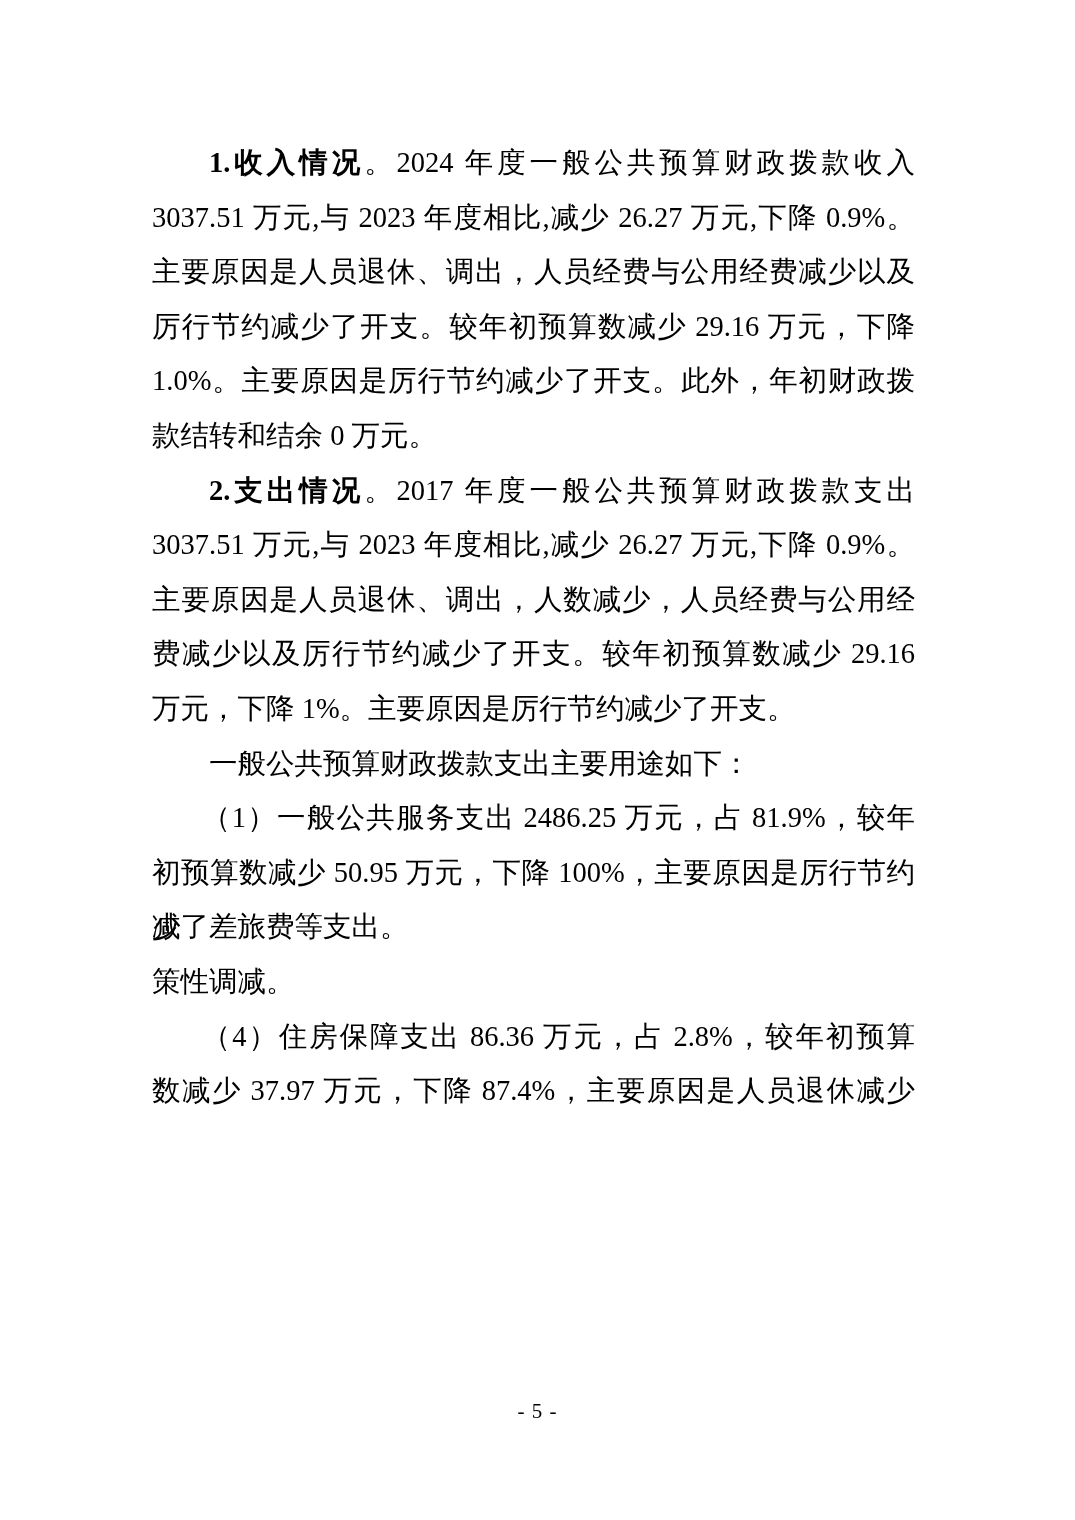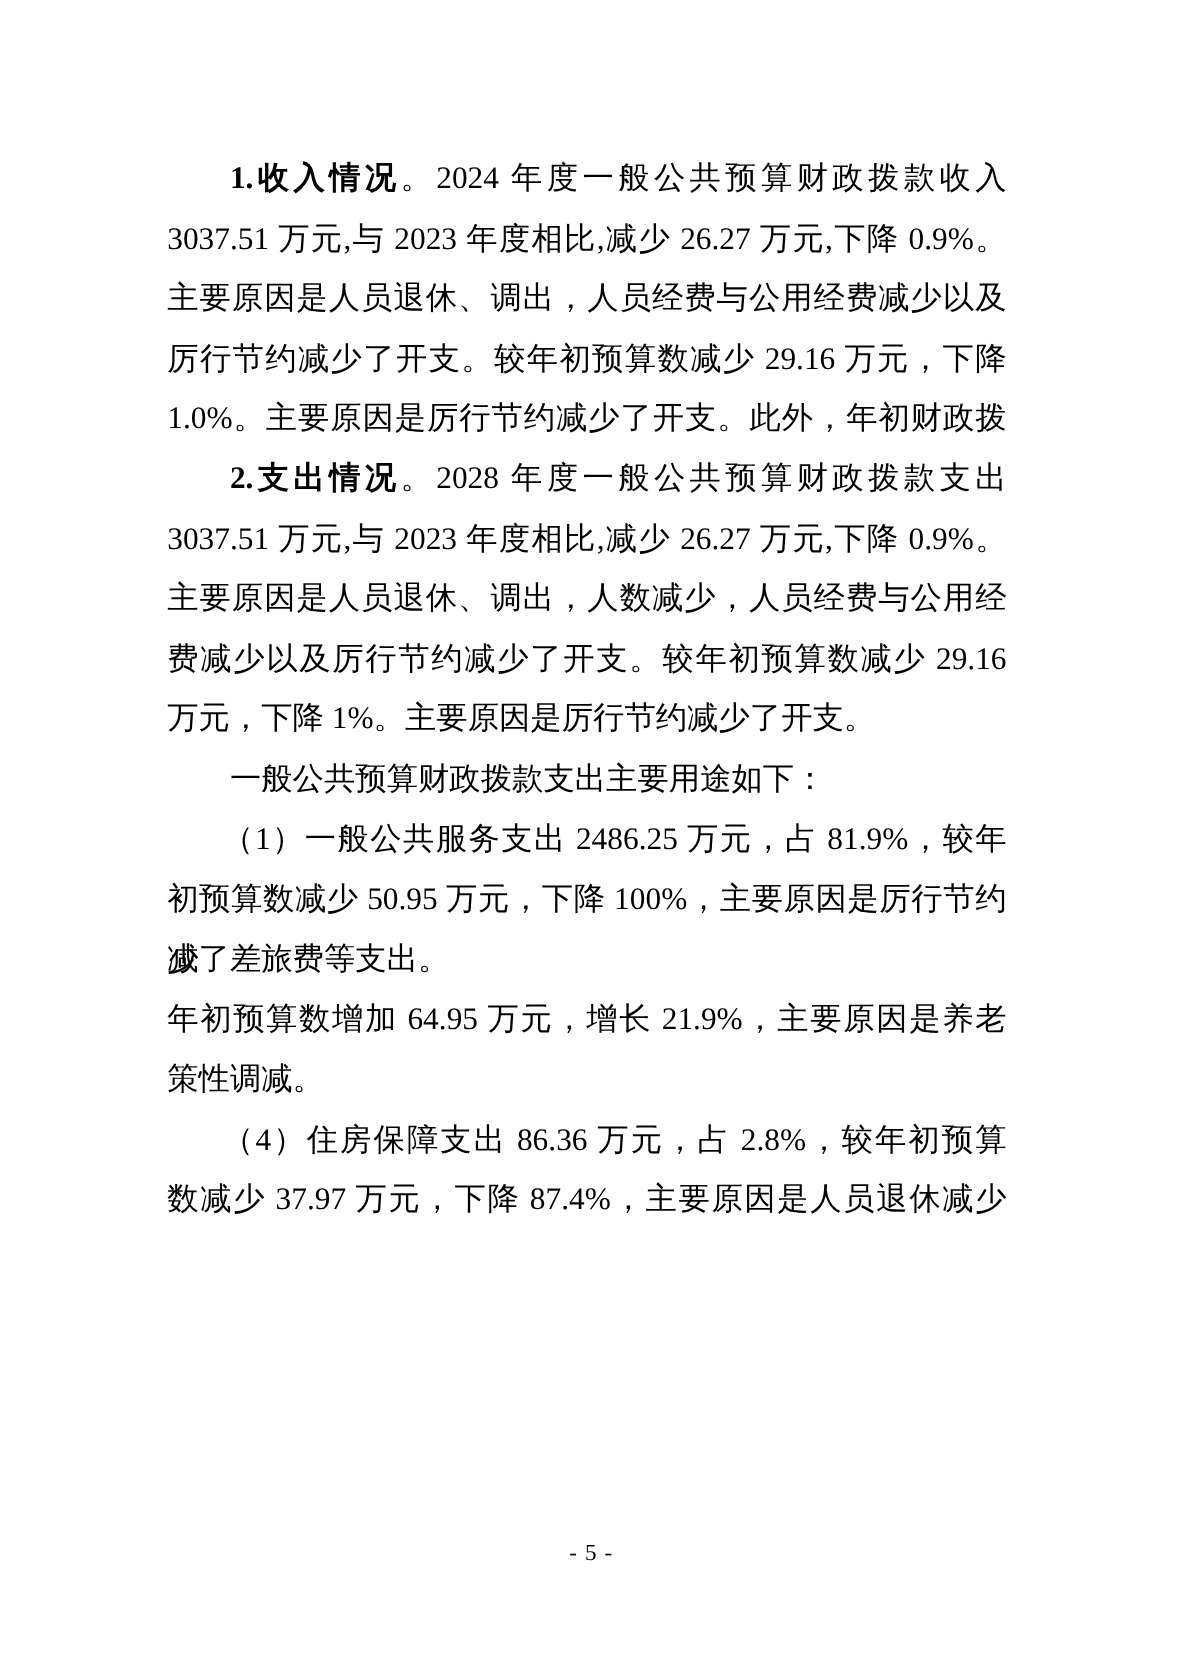--- a/index.html
+++ b/index.html
@@ -54,34 +54,34 @@
 <body>
 
 <div class="page">
   <div class="doc">
 
     <div class="line j ind"><span class="bp">1.收入情况</span><span>。2024 年度一般公共预算财政拨款收入</span></div>
     <div class="line j">3037.51 万元,与 2023 年度相比,减少 26.27 万元,下降 0.9%。</div>
     <div class="line j">主要原因是人员退休、调出，人员经费与公用经费减少以及</div>
     <div class="line j">厉行节约减少了开支。较年初预算数减少 29.16 万元，下降</div>
     <div class="line j">1.0%。主要原因是厉行节约减少了开支。此外，年初财政拨</div>
+    <div class="line">款结转和结余 0 万元。</div>
 
-    <div class="line j ind"><span class="bp">2.支出情况</span><span>。2028 年度一般公共预算财政拨款支出</span></div>
+    <div class="line j ind"><span class="bp">2.支出情况</span><span>。2017 年度一般公共预算财政拨款支出</span></div>
     <div class="line j">3037.51 万元,与 2023 年度相比,减少 26.27 万元,下降 0.9%。</div>
     <div class="line j">主要原因是人员退休、调出，人数减少，人员经费与公用经</div>
     <div class="line j">费减少以及厉行节约减少了开支。较年初预算数减少 29.16</div>
     <div class="line">万元，下降 1%。主要原因是厉行节约减少了开支。</div>
 
     <div class="line ind">一般公共预算财政拨款支出主要用途如下：</div>
 
     <div class="line j ind2">（1）一般公共服务支出 2486.25 万元，占 81.9%，较年</div>
     <div class="line j">初预算数减少 50.95 万元，下降 100%，主要原因是厉行节约减</div>
     <div class="line">少了差旅费等支出。</div>
 
-    <div class="line j">年初预算数增加 64.95 万元，增长 21.9%，主要原因是养老</div>
 
     <div class="line">策性调减。</div>
 
     <div class="line j ind2">（4）住房保障支出 86.36 万元，占 2.8%，较年初预算</div>
     <div class="line j">数减少 37.97 万元，下降 87.4%，主要原因是人员退休减少</div>
 
   </div>
 
   <div class="footer">- 5 -</div>
 </div>

